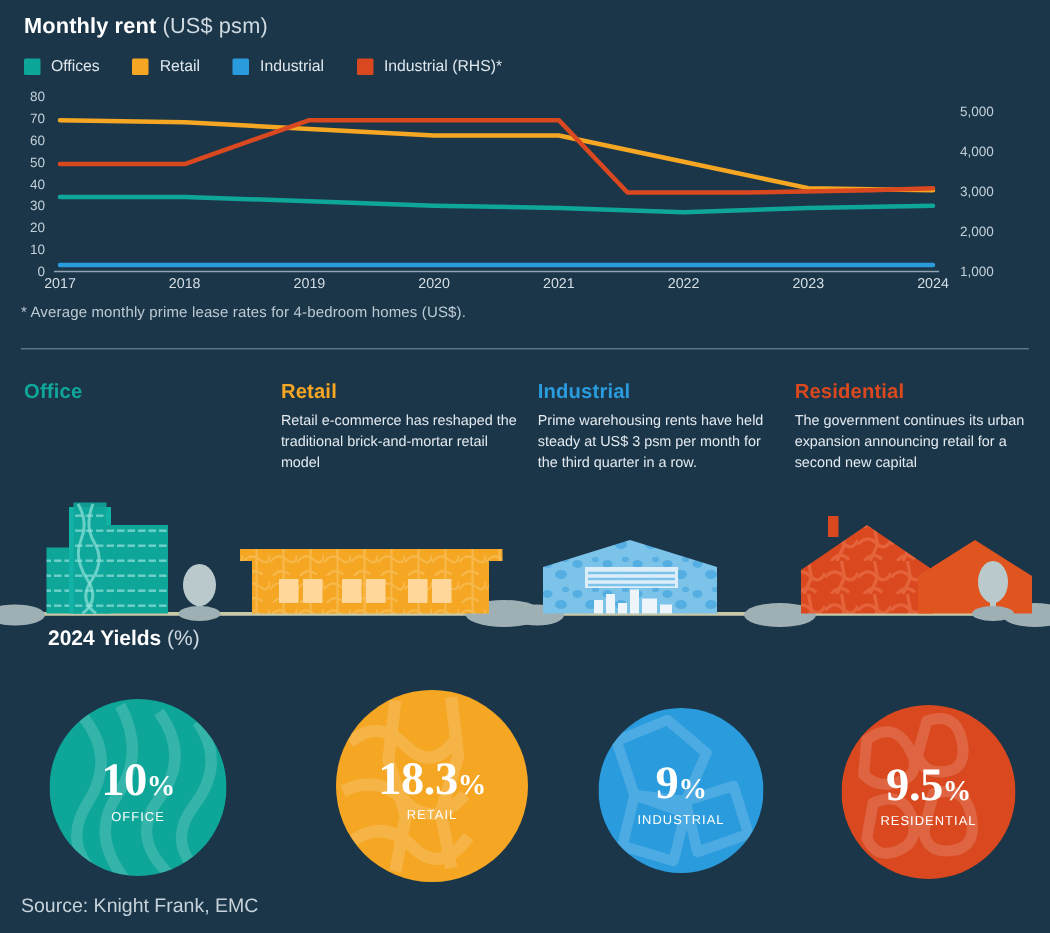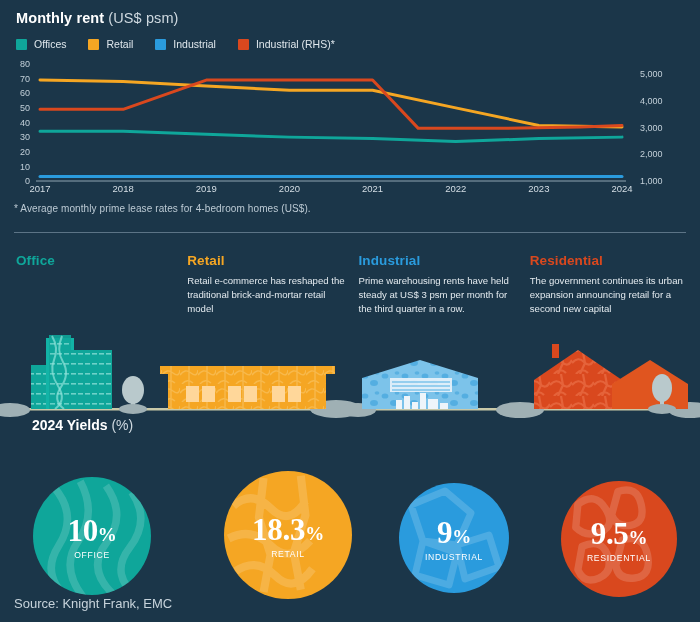--- a/index.html
+++ b/index.html
@@ -59,21 +59,21 @@
   
   .illo{position:absolute;left:0;top:330px;width:700px;height:90px;}
 
   
   .yields-title{
     position:absolute;left:20px;top:417px;
     font-size:14px;font-weight:700;color:#ffffff;margin-left:12px;
   }
   .yields-title .unit{font-weight:400;color:#cfd9e0;}
 
-  .circles{position:absolute;left:0;top:459px;width:596px;height:155px;}
+  .circles{position:absolute;left:0;top:448px;width:596px;height:155px;}
   .circle-wrap{position:absolute;top:0;}
   .circle-label-grp{
     position:absolute;left:0;right:0;top:50%;
     transform:translateY(-46%);
     text-align:center;pointer-events:none;
   }
   .circle-val{
     font-family:"Liberation Serif", serif;
     font-size:31px;font-weight:700;color:#ffffff;line-height:1;
     letter-spacing:-.3px;

